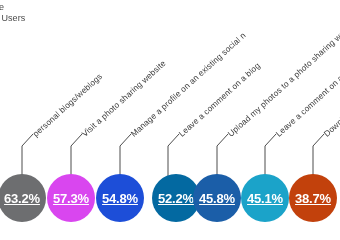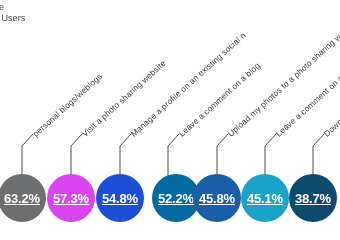--- a/index.html
+++ b/index.html
@@ -130,18 +130,18 @@
       </div>
       <div class="bubble" style="left: 144px; background: #0369a1; margin-left: 8px;">
         <span class="bubble-value">52.2%</span>
       </div>
       <div class="bubble" style="left: 193px; background: rgb(27, 94, 168); justify-content: center;">
         <span class="bubble-value">45.8%</span>
       </div>
       <div class="bubble" style="left: 241px; background: rgb(27, 163, 201); text-align: right;">
         <span class="bubble-value">45.1%</span>
       </div>
-      <div class="bubble" style="left: 289px; background: #0c4a6e;">
+      <div class="bubble" style="left: 289px; background: #c2410c;">
         <span class="bubble-value">38.7%</span>
       </div>
     </div>
 
 </div>
 
 </body></html>

